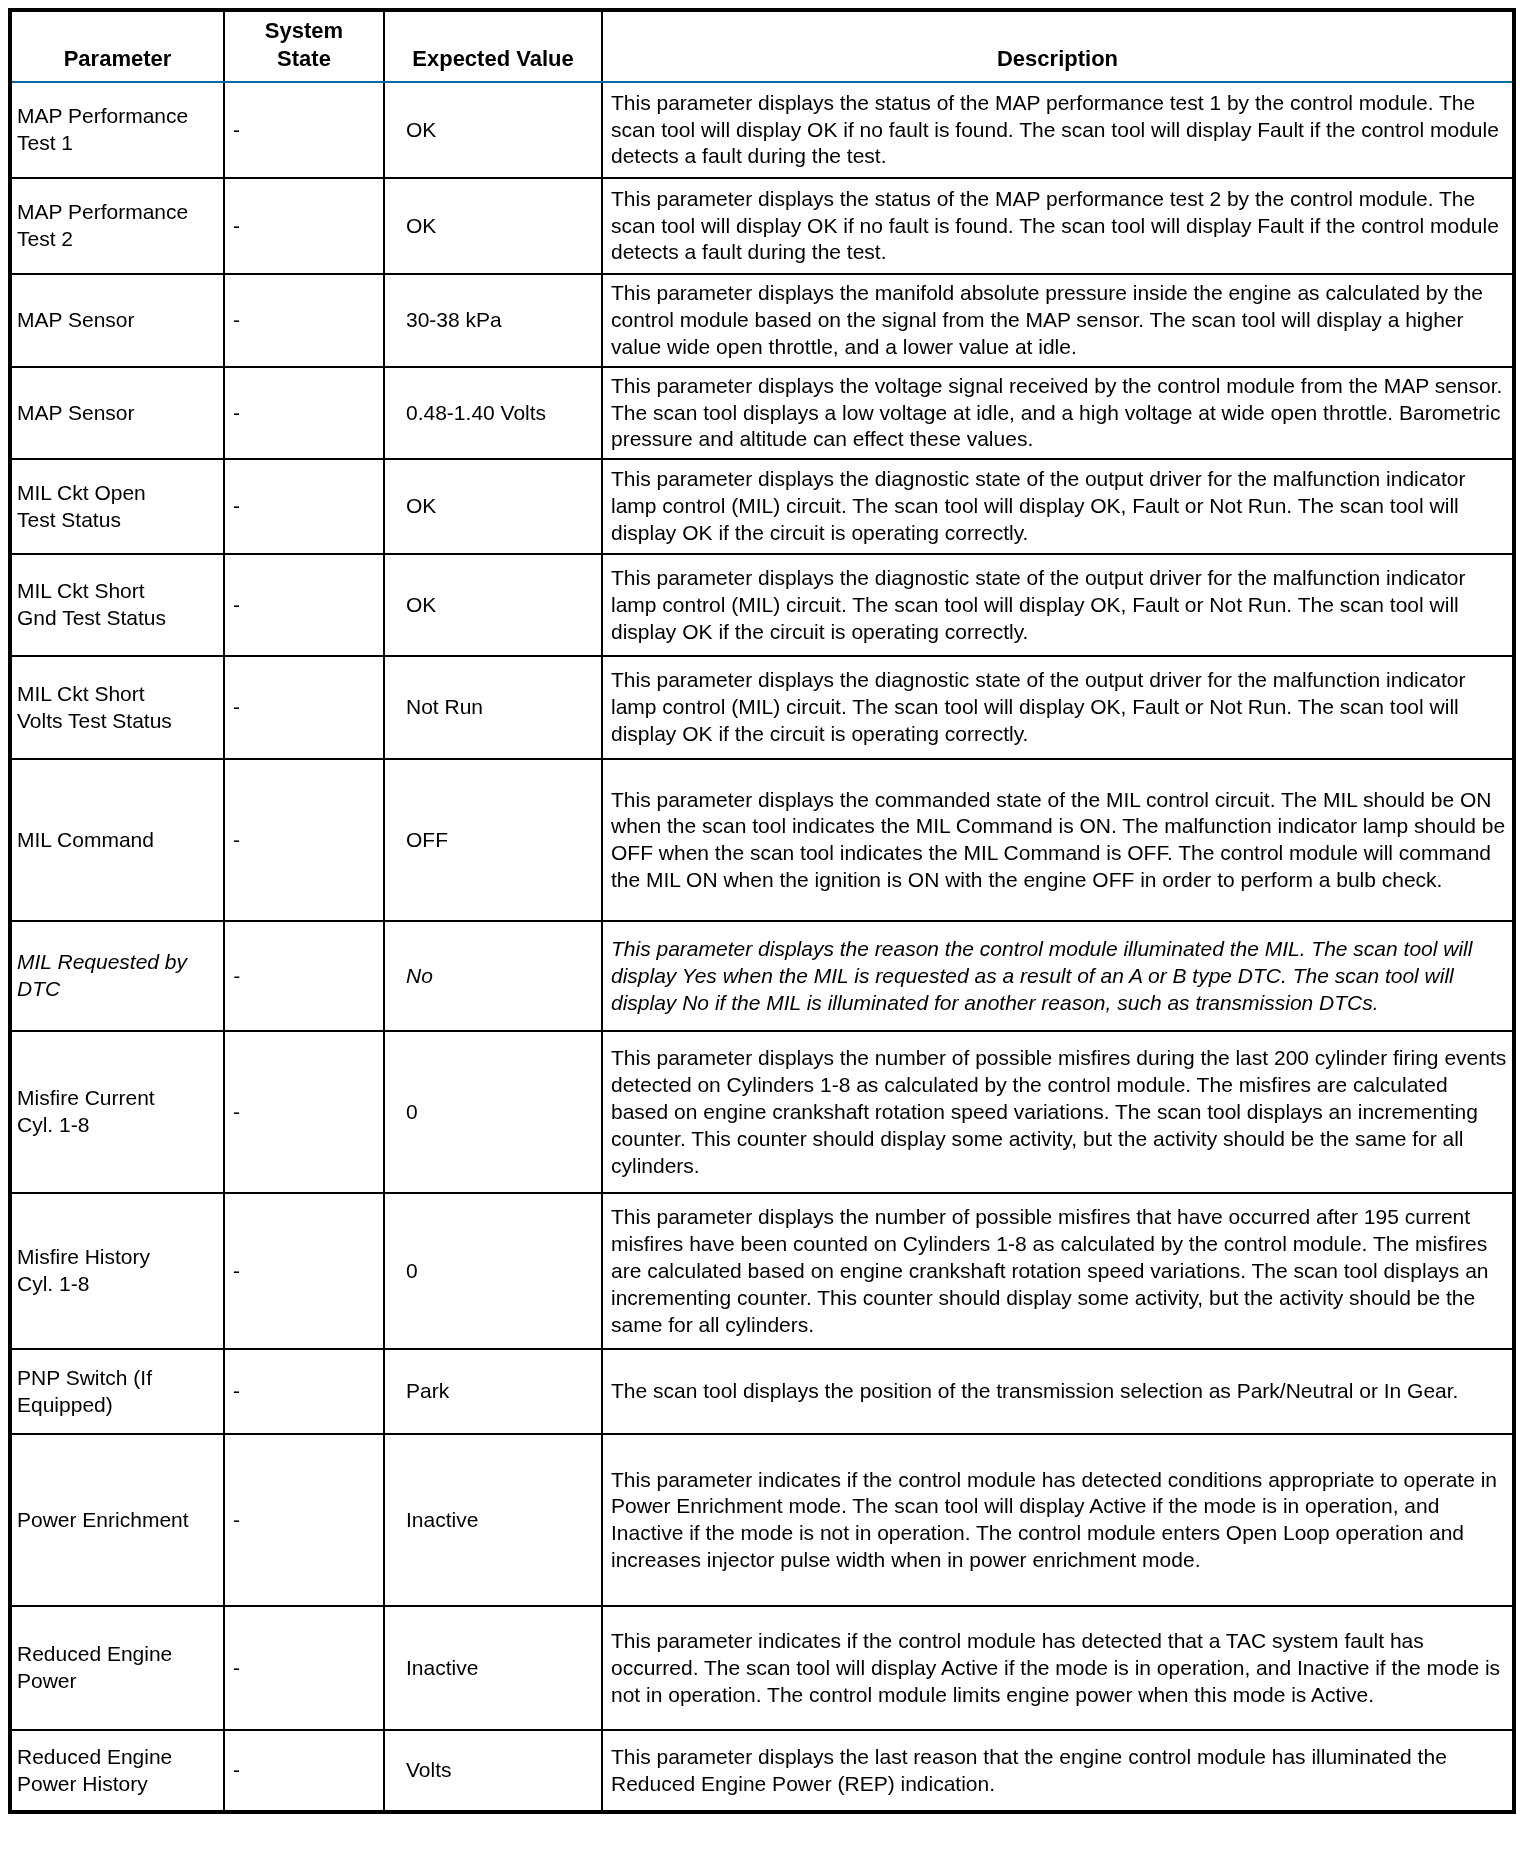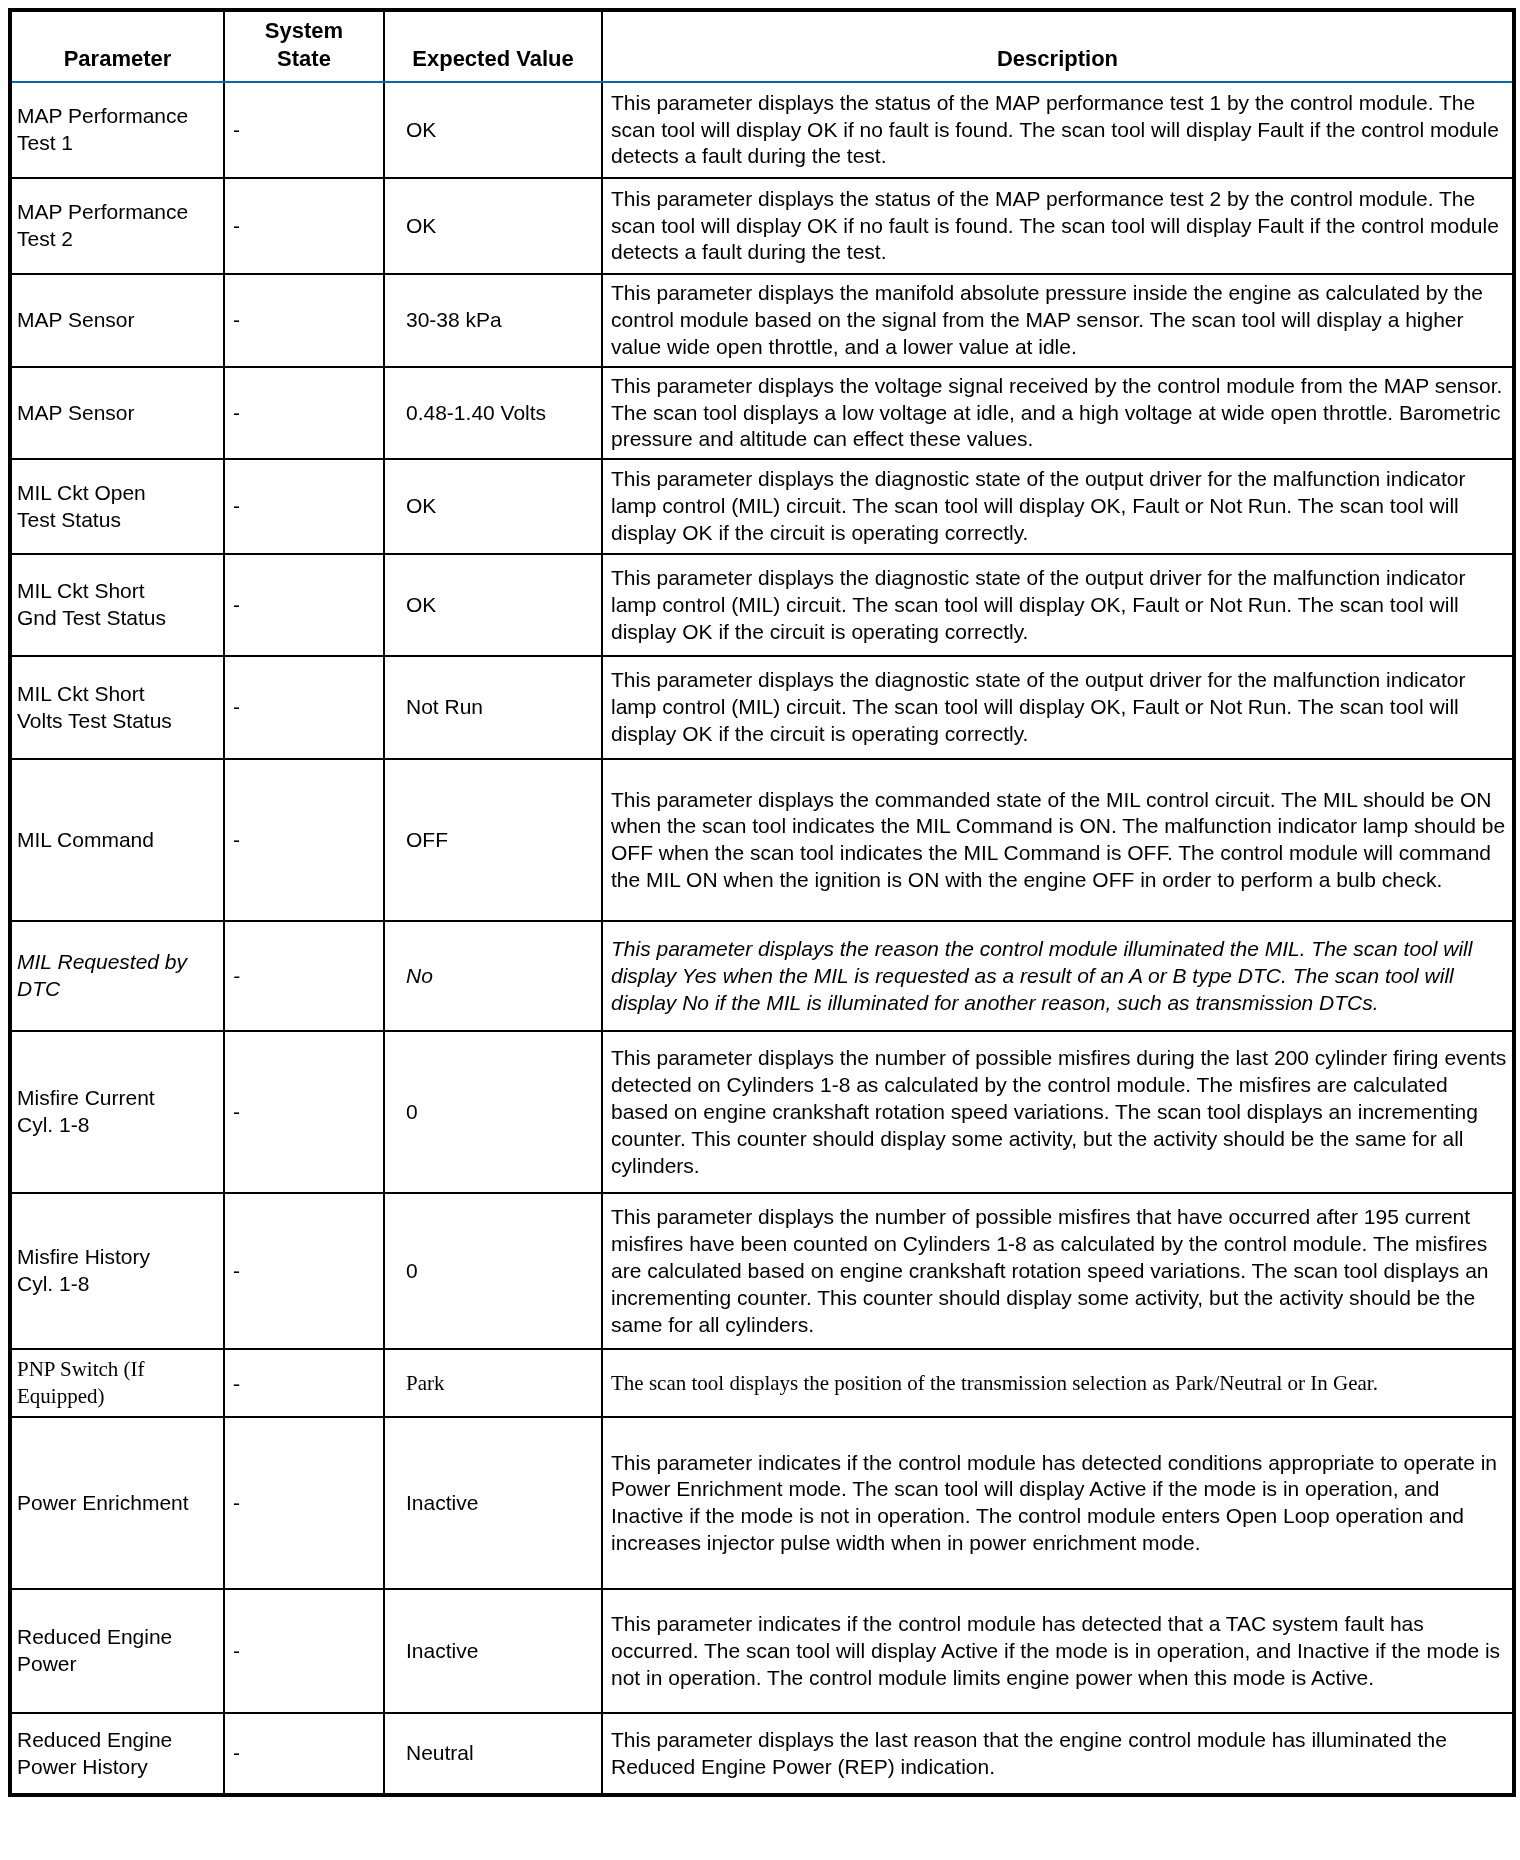--- a/index.html
+++ b/index.html
@@ -63,21 +63,21 @@
   #rows tr:nth-child(2)  { height: 96px; }
   #rows tr:nth-child(3)  { height: 88px; }
   #rows tr:nth-child(4)  { height: 88px; }
   #rows tr:nth-child(5)  { height: 95px; }
   #rows tr:nth-child(6)  { height: 102px; }
   #rows tr:nth-child(7)  { height: 103px; }
   #rows tr:nth-child(8)  { height: 162px; }
   #rows tr:nth-child(9)  { height: 110px; font-style: italic; }
   #rows tr:nth-child(10) { height: 162px; }
   #rows tr:nth-child(11) { height: 156px; }
-  #rows tr:nth-child(12) { height: 68px; font-family: Liberation Serif, serif; }
+  #rows tr:nth-child(12) { height: 85px; }
   #rows tr:nth-child(13) { height: 172px; }
   #rows tr:nth-child(14) { height: 124px; }
   #rows tr:nth-child(15) { height: 82px; }
 </style>
 </head>
 <body>
 
 <div class="page">
   <table class="data-table">
     <colgroup>
@@ -201,18 +201,18 @@
 Power</td>
     <td class="c-state">-</td>
     <td class="c-expected">Inactive</td>
     <td class="c-desc">This parameter indicates if the control module has detected that a TAC system fault has occurred. The scan tool will display Active if the mode is in operation, and Inactive if the mode is not in operation. The control module limits engine power when this mode is Active.</td>
   </tr>
 
   <tr class="data-row">
     <td class="c-param">Reduced Engine
 Power History</td>
     <td class="c-state">-</td>
-    <td class="c-expected">Neutral</td>
+    <td class="c-expected">Volts</td>
     <td class="c-desc">This parameter displays the last reason that the engine control module has illuminated the Reduced Engine Power (REP) indication.</td>
   </tr>
 </tbody>
   </table>
 </div>
 
 </body></html>

